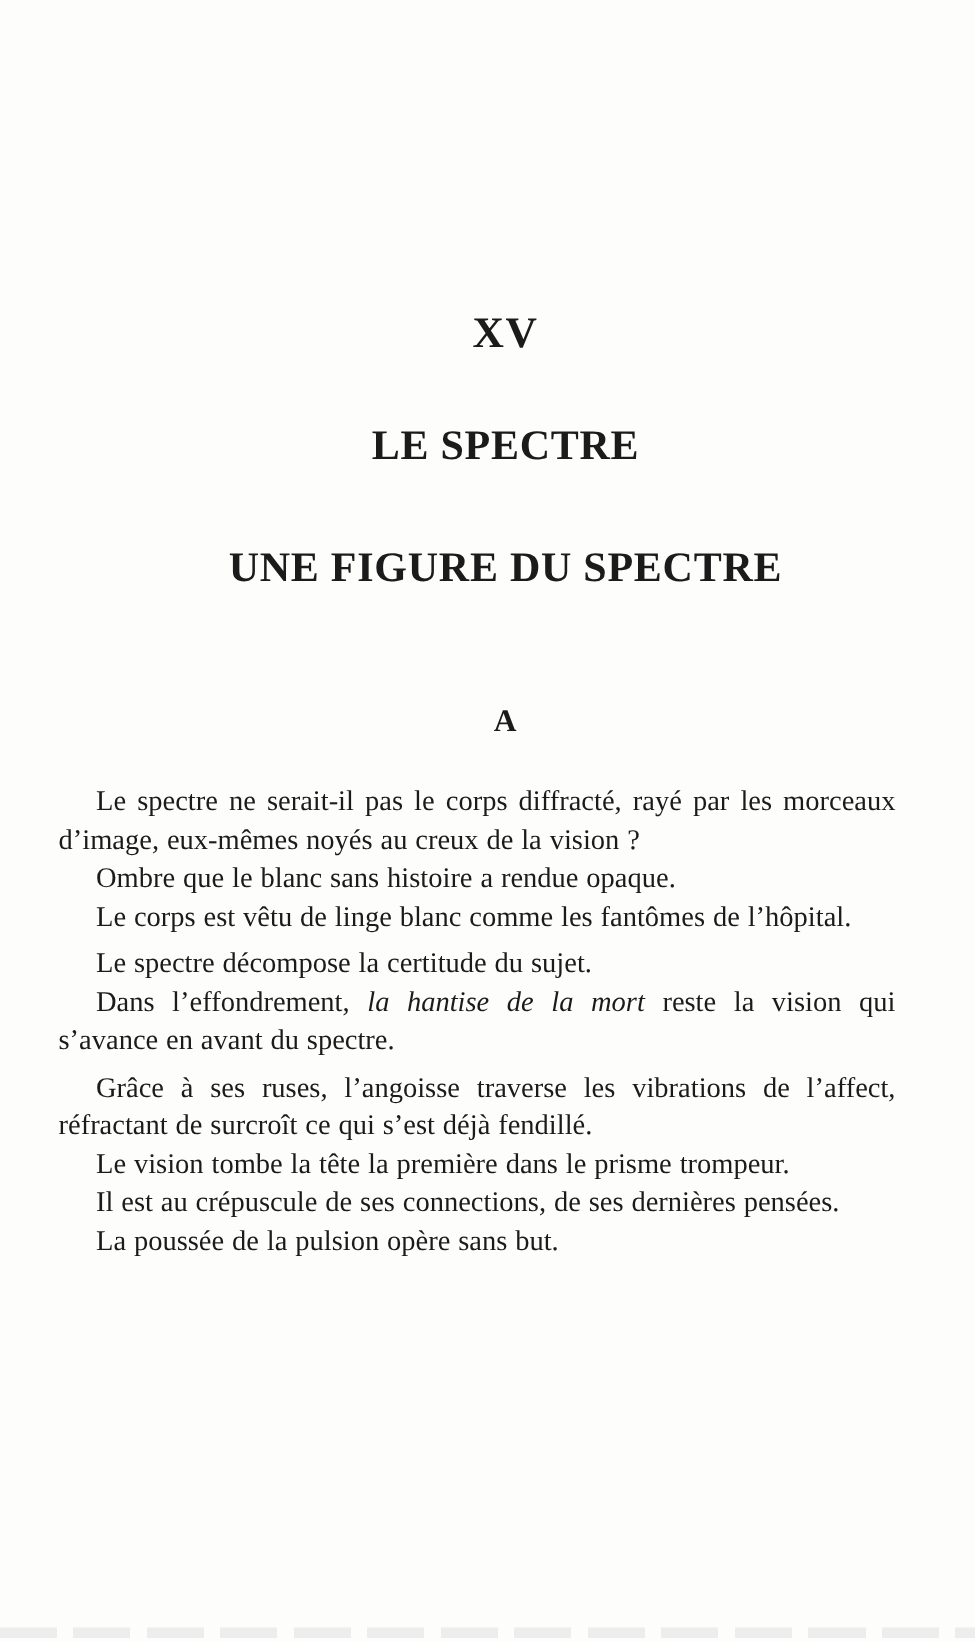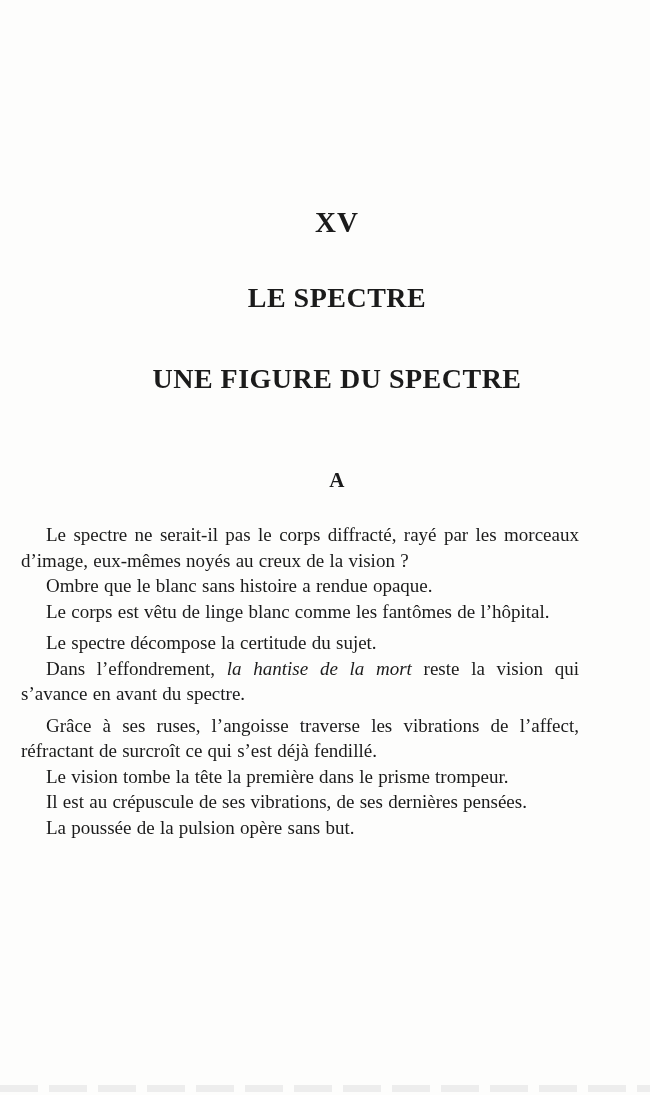--- a/index.html
+++ b/index.html
@@ -26,21 +26,21 @@
   }
 
   .chapter-number   { top: 206px; font-size: 29px; letter-spacing: 1px; }
   .chapter-title    { top: 282px; font-size: 28px; letter-spacing: 0.5px; }
   .chapter-subtitle { top: 363px; font-size: 28px; letter-spacing: 0.5px; }
   .section-label    { top: 468px; font-size: 21px; letter-spacing: 0.5px; }
 
   .body-text {
     position: absolute;
     top: 522px;
-    left: 21px;
+    left: 39px;
     width: 558px;
     font-size: 19px;
     line-height: 25.5px;
     text-align: justify;
     text-justify: inter-word;
     word-spacing: 0.5px;
   }
 
   .body-text p {
     margin: 0;
@@ -84,20 +84,20 @@
         <p><span>Ombre que le blanc sans histoire a rendue opaque.</span></p>
         <p><span>Le corps est vêtu de linge blanc comme les fantômes de l’hôpital.</span></p>
       </div>
       <div class="para-group">
         <p><span>Le spectre décompose la certitude du sujet.</span></p>
         <p><span>Dans l’effondrement, </span><em>la hantise de la mort</em><span> reste la vision qui s’avance en avant du spectre.</span></p>
       </div>
       <div class="para-group">
         <p><span>Grâce à ses ruses, l’angoisse traverse les vibrations de l’affect, réfractant de surcroît ce qui s’est déjà fendillé.</span></p>
         <p><span>Le vision tombe la tête la première dans le prisme trompeur.</span></p>
-        <p><span>Il est au crépuscule de ses vibrations, de ses dernières pensées.</span></p>
+        <p><span>Il est au crépuscule de ses connections, de ses dernières pensées.</span></p>
         <p><span>La poussée de la pulsion opère sans but.</span></p>
       </div>
     </div>
 
   <div class="scan-artifact"></div>
 
 </div>
 
 </body></html>

